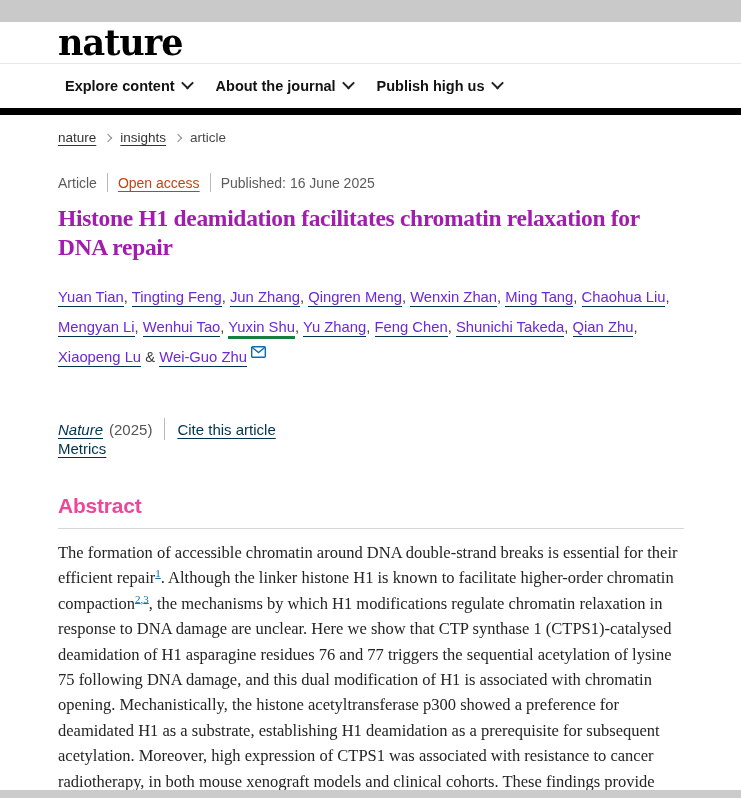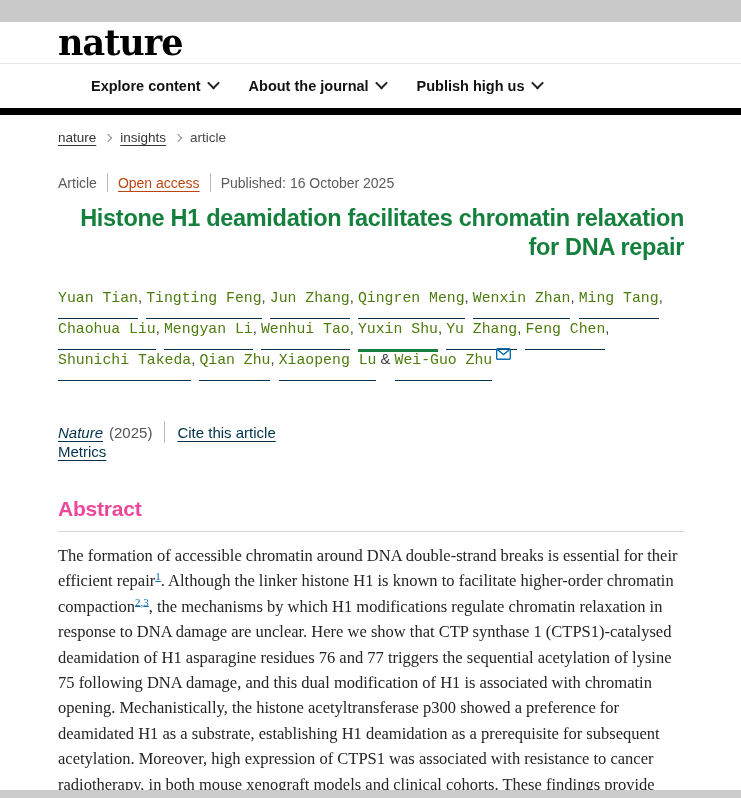--- a/index.html
+++ b/index.html
@@ -13,21 +13,21 @@
   .bottom-gray-bar{position:absolute;left:0;right:0;bottom:0;height:8px;background:#cbcbcb;}
 
   
   .logo-band{height:41px;background:#fff;display:flex;align-items:center;padding-left:58px;}
   .logo{
     font-family:"DejaVu Serif",serif;font-weight:bold;font-size:35px;color:#000;
     letter-spacing:-1px;line-height:1;cursor:pointer;
   }
   .nav-band{
     height:44px;border-top:1px solid #e8e8e8;display:flex;align-items:center;
-    padding-left:91px;gap:31px;background:#fff;
+    padding-left:65px;gap:24px;background:#fff;
   }
   .nav-item{display:inline-flex;align-items:center;font-weight:bold;font-size:14.5px;color:#121212;cursor:pointer;}
   .chev{
     width:7px;height:7px;border-right:2px solid #222;border-bottom:2px solid #222;
     transform:rotate(45deg) translate(-1px,-1px);display:inline-block;margin-left:8px;margin-top:-3px;
   }
   .black-bar{height:7px;background:#000;}
 
   
   .content{padding:0 57px 0 58px;}
@@ -38,26 +38,26 @@
   .bc-sep{
     width:5px;height:5px;border-top:1.5px solid #8a8a8a;border-right:1.5px solid #8a8a8a;
     transform:rotate(45deg);display:inline-block;margin:0 9px;
   }
 
   .meta-row{margin-top:28px;font-size:14px;color:#5b5b5b;display:flex;align-items:center;}
   .v-sep{display:inline-block;width:1px;height:19px;background:#b9b9b9;margin:0 10px;}
   .open-access{color:#bc4512;text-decoration:underline;text-underline-offset:3px;cursor:pointer;}
 
   .title{
-    margin-top:12px;font-family:Liberation Sans, sans-serif;font-weight:bold;
-    font-size:23.5px;line-height:29px;color:#15803d;letter-spacing:-0.3px;max-width:626px;text-align:right;
+    margin-top:12px;font-family:Liberation Serif, serif;font-weight:bold;
+    font-size:23.5px;line-height:29px;color:#a21caf;letter-spacing:-0.3px;max-width:626px;
   }
 
   .authors{margin-top:20px;font-size:14.8px;line-height:30px;color:#3d3d3d;max-width:626px;}
-  .au-link{color:#4d7c0f;text-decoration:none;border-bottom:1px solid #01324b;padding-bottom:12px;cursor:pointer;font-family:Liberation Mono, monospace;}
+  .au-link{color:#6d28d9;text-decoration:none;border-bottom:1px solid #01324b;padding-bottom:1px;cursor:pointer;}
   .au-hi{border-bottom:3px solid #15803d;}
   .au-sep{color:#3d3d3d;}
   .mail{margin-left:4px;position:relative;top:-6px;cursor:pointer;}
   .mail svg{display:inline-block;vertical-align:middle;}
 
   .cite-row{margin-top:46px;font-size:15px;color:#555;display:flex;align-items:center;}
   .journal-link{color:#01324b;font-style:italic;text-decoration:underline;text-underline-offset:3px;cursor:pointer;margin-right:6px;}
   .cite-link{color:#01324b;text-decoration:underline;text-underline-offset:3px;cursor:pointer;}
   .cite-row .v-sep{height:22px;margin:0 12px;}
 
@@ -111,21 +111,21 @@
       <span class="bc-link">insights</span>
       <span class="bc-sep"></span>
       <span class="bc-current">article</span>
     </div>
 
   <div class="meta-row">
     <span>Article</span>
     <span class="v-sep"></span>
     <span class="open-access">Open access</span>
     <span class="v-sep"></span>
-    <span>Published: 16 October 2025</span>
+    <span>Published: 16 June 2025</span>
   </div>
 
   <h1 class="title" style="margin:12px 0 0 0;">Histone H1 deamidation facilitates chromatin relaxation for DNA repair</h1>
 
   <div class="authors"><a class="au-link">Yuan Tian</a><span class="au-sep">, </span><a class="au-link">Tingting Feng</a><span class="au-sep">, </span><a class="au-link">Jun Zhang</a><span class="au-sep">, </span><a class="au-link">Qingren Meng</a><span class="au-sep">, </span><a class="au-link">Wenxin Zhan</a><span class="au-sep">, </span><a class="au-link">Ming Tang</a><span class="au-sep">, </span><a class="au-link">Chaohua Liu</a><span class="au-sep">, </span><a class="au-link">Mengyan Li</a><span class="au-sep">, </span><a class="au-link">Wenhui Tao</a><span class="au-sep">, </span><a class="au-link au-hi">Yuxin Shu</a><span class="au-sep">, </span><a class="au-link">Yu Zhang</a><span class="au-sep">, </span><a class="au-link">Feng Chen</a><span class="au-sep">, </span><a class="au-link">Shunichi Takeda</a><span class="au-sep">, </span><a class="au-link">Qian Zhu</a><span class="au-sep">, </span><a class="au-link">Xiaopeng Lu</a><span class="au-sep"> &amp; </span><a class="au-link">Wei-Guo Zhu</a><span class="mail"><svg width="15" height="12" viewBox="0 0 15 12" fill="none">
           <rect x="0.7" y="0.7" width="13.6" height="10.6" rx="1" stroke="#0b6dad" stroke-width="1.4"></rect>
           <path d="M1 1.3 L7.5 6.6 L14 1.3" stroke="#0b6dad" stroke-width="1.4" fill="none"></path>
         </svg></span></div>
 
   <div class="cite-row">

